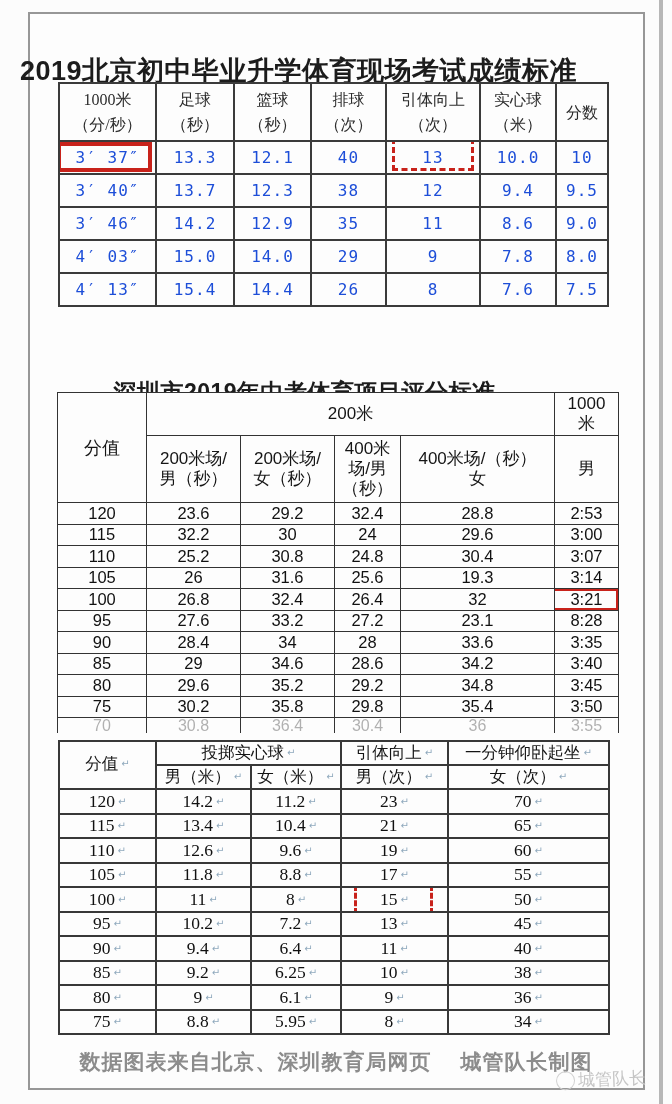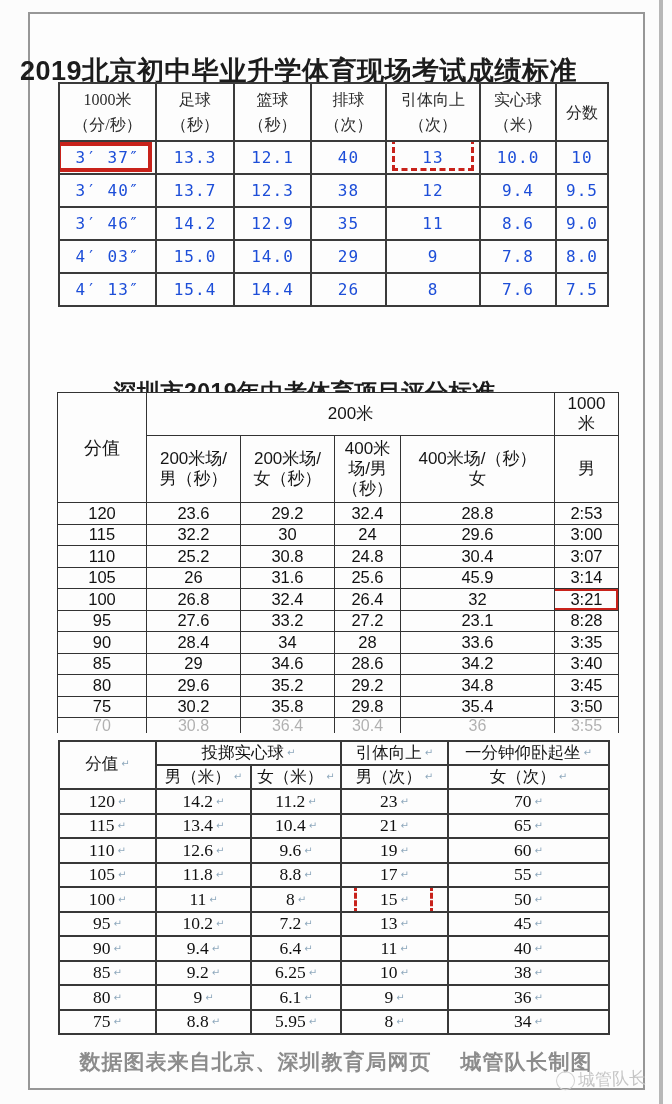--- a/index.html
+++ b/index.html
@@ -226,21 +226,21 @@
           <td><span>30.8</span></td>
           <td><span>24.8</span></td>
           <td><span>30.4</span></td>
           <td><span>3:07</span></td>
         </tr>
         <tr>
           <td><span>105</span></td>
           <td><span>26</span></td>
           <td><span>31.6</span></td>
           <td><span>25.6</span></td>
-          <td><span>45.9</span></td>
+          <td><span>19.3</span></td>
           <td><span>3:14</span></td>
         </tr>
         <tr>
           <td><span>100</span></td>
           <td><span>26.8</span></td>
           <td><span>32.4</span></td>
           <td><span>26.4</span></td>
           <td><span>32</span></td>
           <td class="rel"><span>3:21</span><span class="hl-box hl-solid t2-solid"></span></td>
         </tr>

